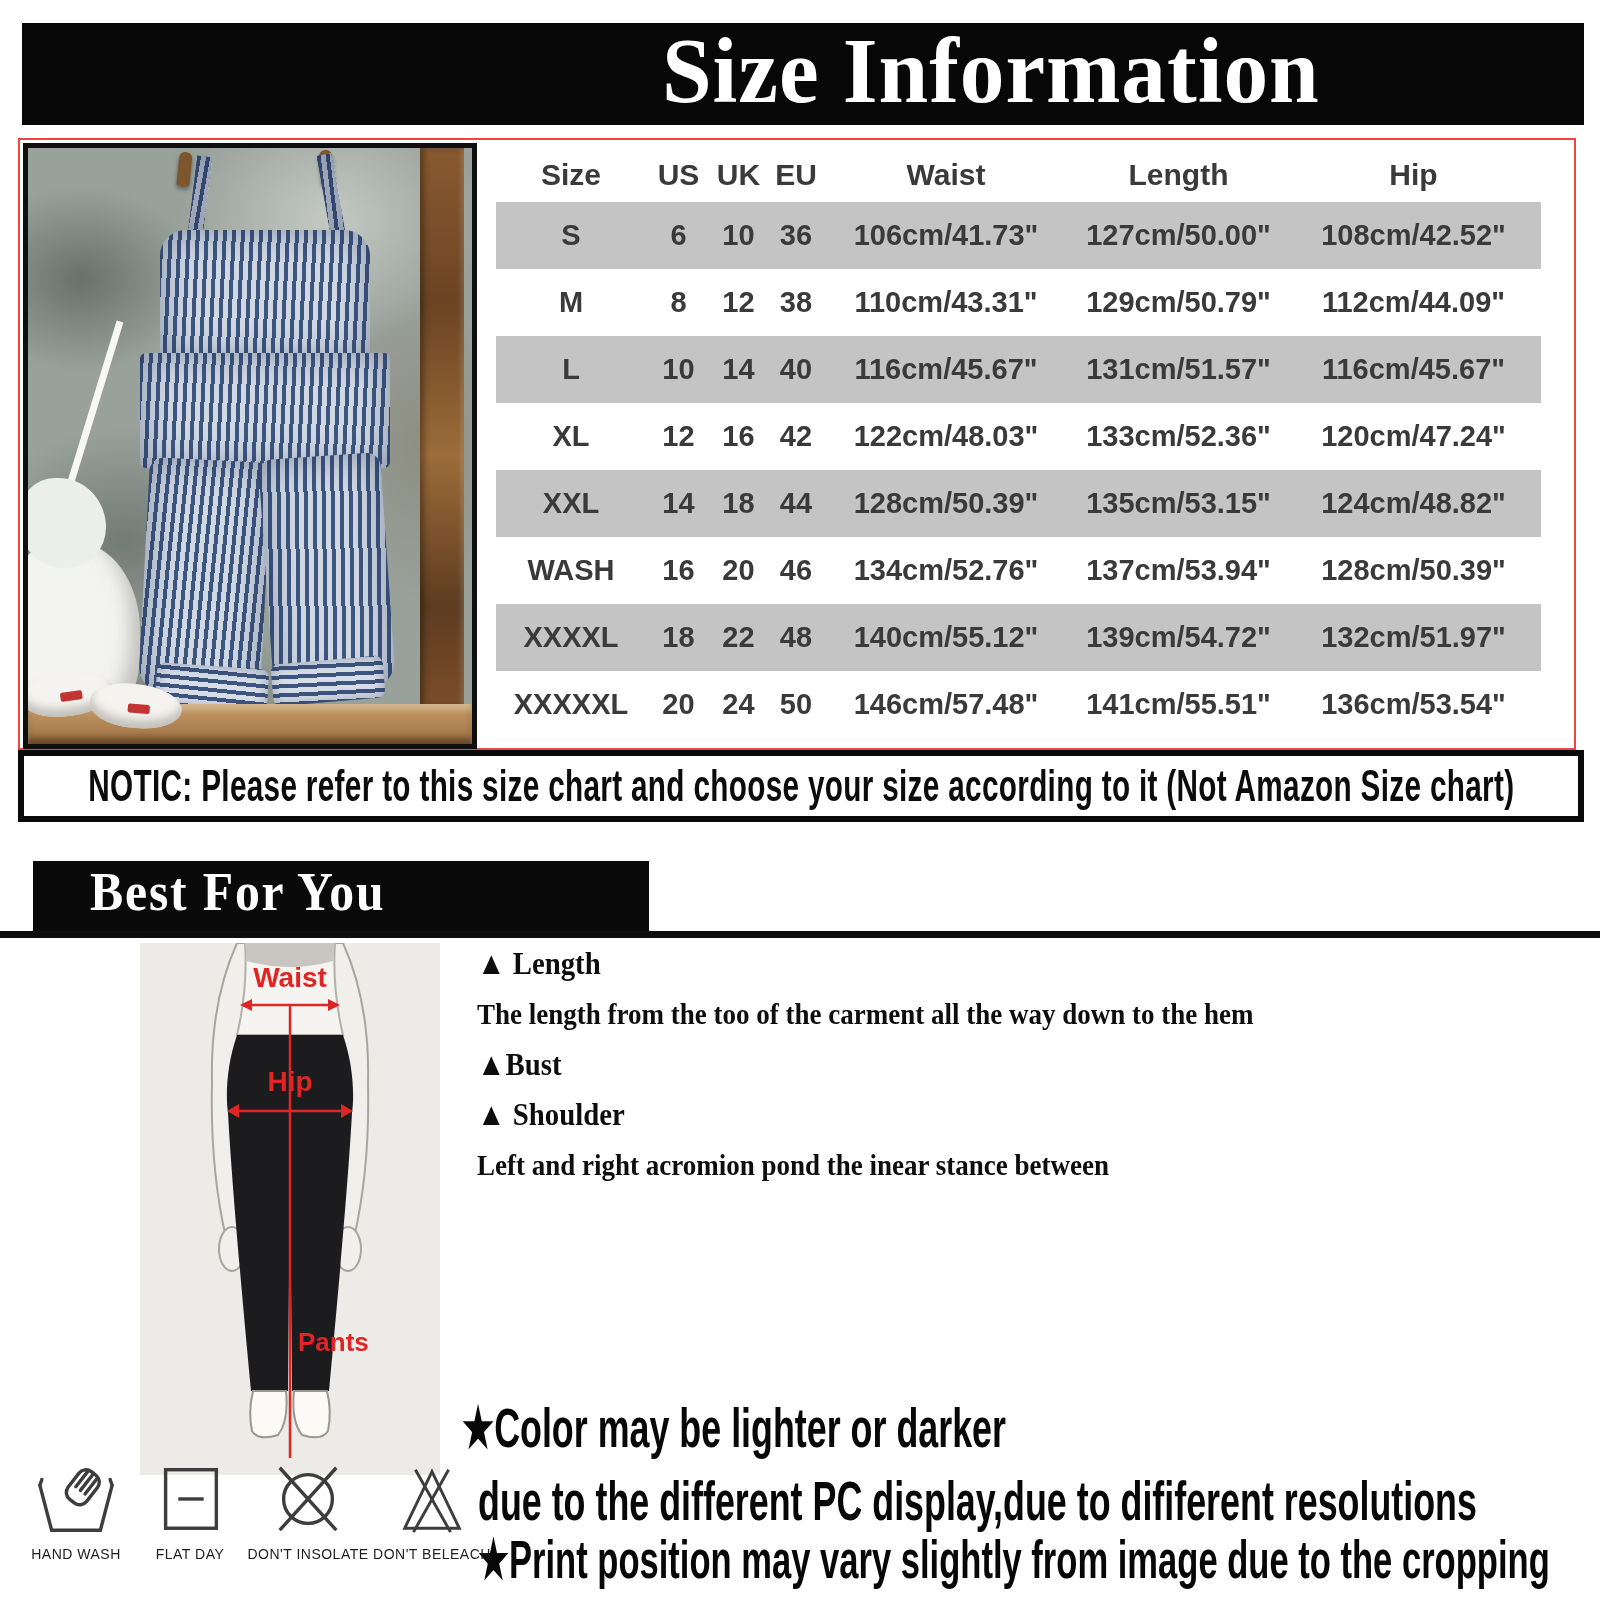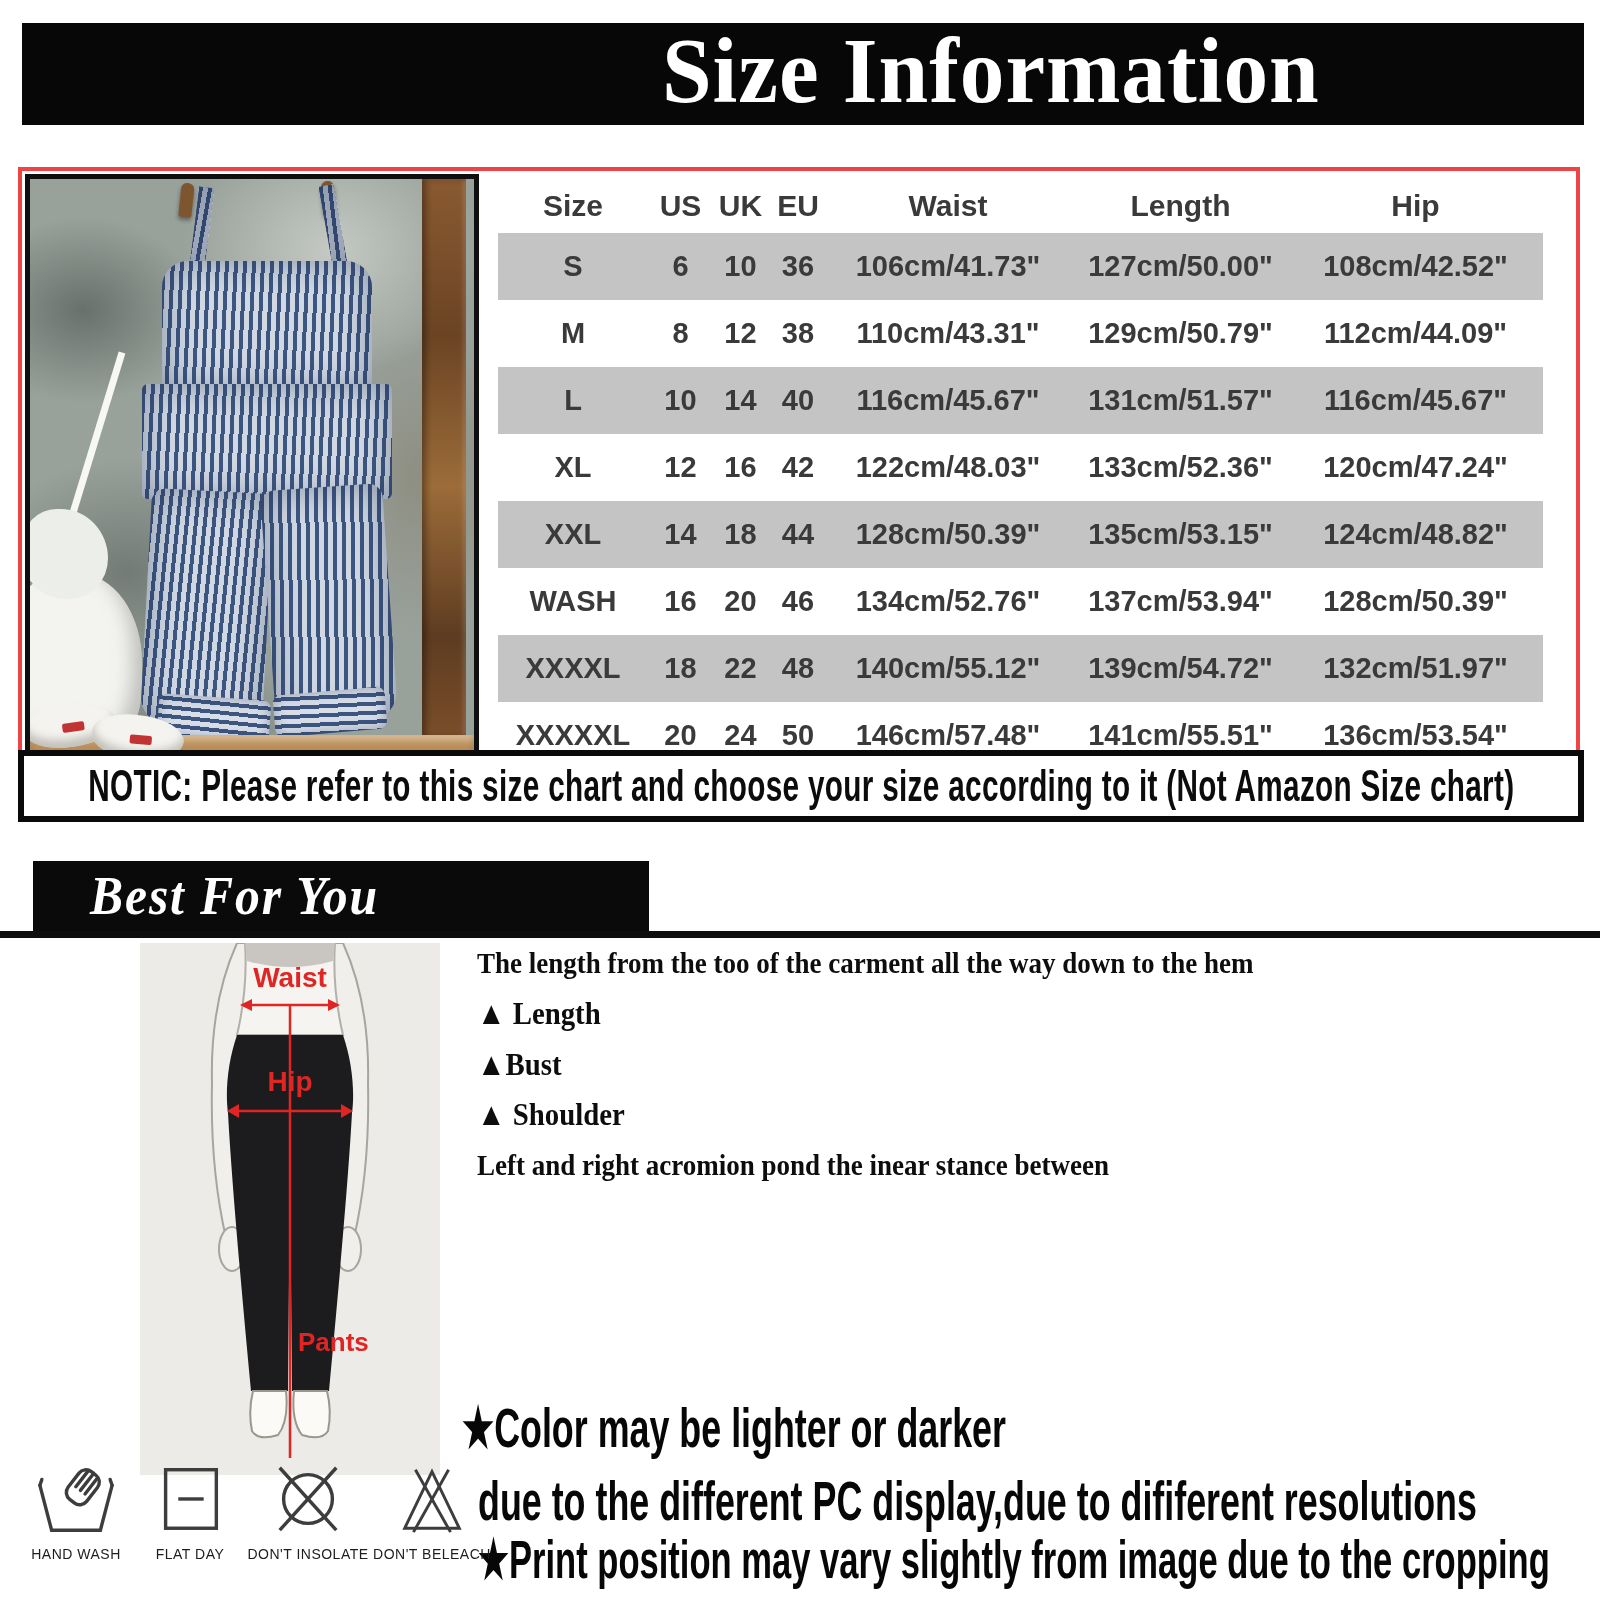--- a/index.html
+++ b/index.html
@@ -4,21 +4,21 @@
 <style>
   html,body{margin:0;padding:0;background:#ffffff;}
   body{width:1600px;height:1600px;position:relative;font-family:"Liberation Sans",sans-serif;overflow:hidden;}
 
   
   .title-banner{position:absolute;left:22px;top:23px;width:1562px;height:102px;background:#070707;}
   .title-banner .t{position:absolute;left:640px;top:50%;transform:translateY(-54%) scaleX(.95);transform-origin:left center;
     color:#fff;font-family:"Liberation Serif",serif;font-weight:bold;font-size:94px;white-space:nowrap;letter-spacing:1px;}
 
   
-  .chart-box{position:absolute;left:18px;top:138px;width:1554px;height:608px;border:4px solid #ef4444;background:#fff;display:flex;margin-top:29px;}
+  .chart-box{position:absolute;left:18px;top:138px;width:1554px;height:608px;border:2px solid #ef4444;background:#fff;display:flex;}
 
   
   .photo{position:relative;width:444px;height:596px;margin:3px;border:5px solid #0f0f0f;overflow:hidden;flex:none;
     background-color:#99a19b;
     background-image:
       radial-gradient(ellipse 190px 150px at 12% 22%, rgba(55,65,60,.50), transparent 62%),
       radial-gradient(ellipse 250px 210px at 68% 12%, rgba(232,236,228,.55), transparent 60%),
       radial-gradient(ellipse 170px 260px at 88% 50%, rgba(125,112,88,.38), transparent 60%),
       radial-gradient(ellipse 250px 190px at 22% 66%, rgba(60,70,66,.42), transparent 60%),
       radial-gradient(ellipse 210px 170px at 52% 44%, rgba(226,229,221,.40), transparent 60%),
@@ -61,21 +61,21 @@
     height:67px;align-items:center;color:#3a3a3a;font-weight:bold;font-size:29px;text-align:center;}
   .trow.head{height:54px;font-size:30px;}
   .trow.gray{background:#c4c4c4;}
 
   
   .notice-bar{position:absolute;left:18px;top:750px;width:1554px;height:60px;border:6px solid #0a0a0a;background:#fff;
     display:flex;align-items:center;justify-content:center;}
   .notice-bar .t{font-weight:bold;font-size:45px;color:#0c0c0c;white-space:nowrap;transform:scaleX(.66);letter-spacing:.5px;}
 
   
-  .bfy{position:absolute;left:33px;top:861px;width:616px;height:70px;background:#0a0a0a;display:flex;align-items:center;font-style:italic;}
+  .bfy{position:absolute;left:33px;top:861px;width:616px;height:70px;background:#0a0a0a;display:flex;}
   .bfy .t{color:#fff;font-family:"Liberation Serif",serif;font-weight:bold;font-size:54px;white-space:nowrap;
     transform:scaleX(.92);transform-origin:left center;padding-left:62px;letter-spacing:2px;}
   .rule{position:absolute;left:0;top:931px;width:1600px;height:7px;background:#0e0e0e;}
 
   
   .figure{position:absolute;left:140px;top:943px;width:300px;height:532px;}
 
   
   .guide{position:absolute;left:477px;top:938px;width:1080px;}
   .gline{height:50.5px;display:flex;align-items:center;color:#0d0d0d;
@@ -254,25 +254,25 @@
       <polygon points="87,168 99,161 99,175"></polygon>
       <polygon points="213,168 201,161 201,175"></polygon>
     </g>
     <text x="150" y="44" text-anchor="middle" font-size="28" font-weight="bold" fill="#e02525" font-family="Liberation Sans, sans-serif">Waist</text>
     <text x="150" y="148" text-anchor="middle" font-size="28" font-weight="bold" fill="#e02525" font-family="Liberation Sans, sans-serif">Hip</text>
     <text x="158" y="408" text-anchor="start" font-size="26" font-weight="bold" fill="#e02525" font-family="Liberation Sans, sans-serif">Pants</text>
   </svg>
 </div>
 
 <div class="guide">
+  <div class="gline hd">
+      <span class="t">▲ Length</span>
+    </div>
   <div class="gline">
       <span class="t">The length from the too of the carment all the way down to the hem</span>
-    </div>
-  <div class="gline hd">
-      <span class="t">▲ Length</span>
     </div>
   <div class="gline hd">
       <span class="t">▲Bust</span>
     </div>
   <div class="gline hd">
       <span class="t">▲ Shoulder</span>
     </div>
   <div class="gline">
       <span class="t">Left and right acromion pond the inear stance between</span>
     </div>

